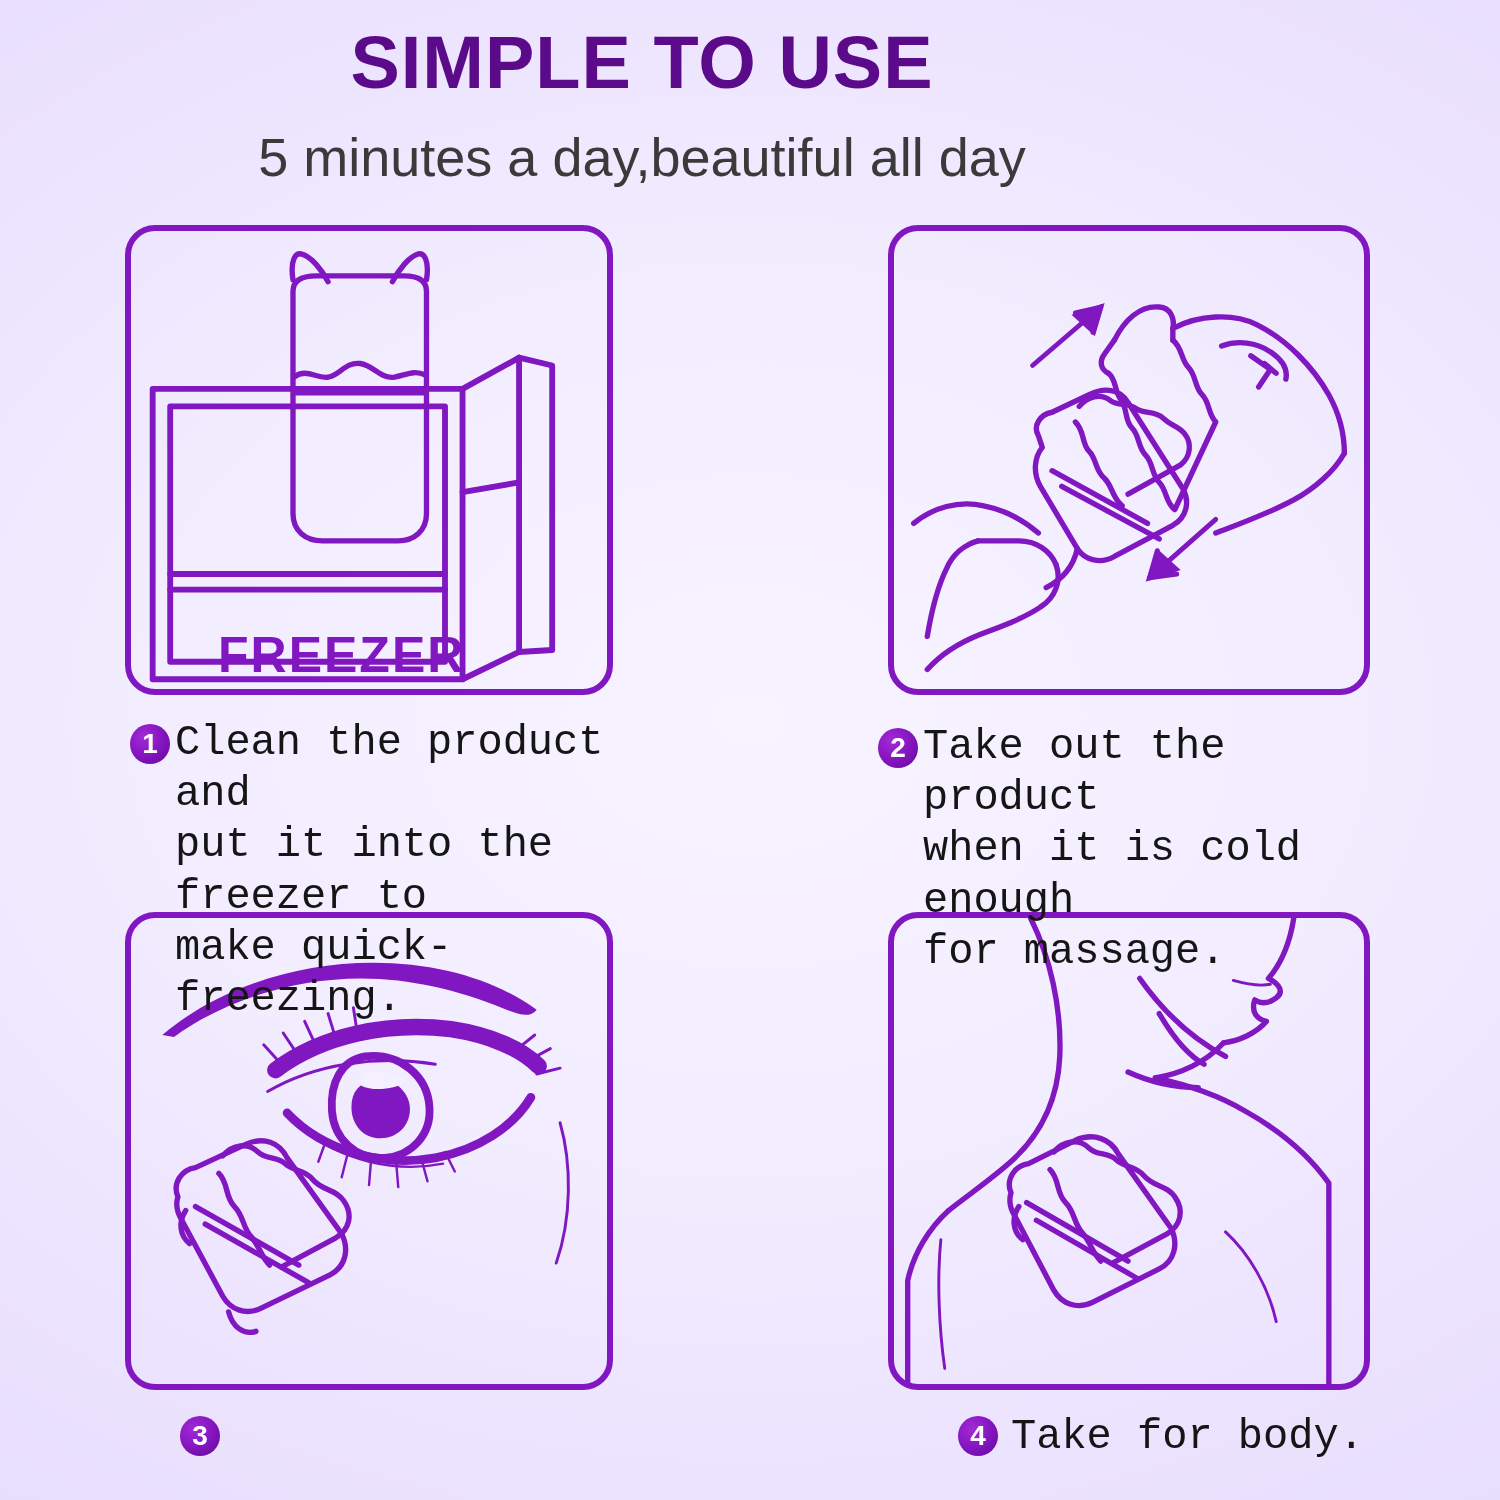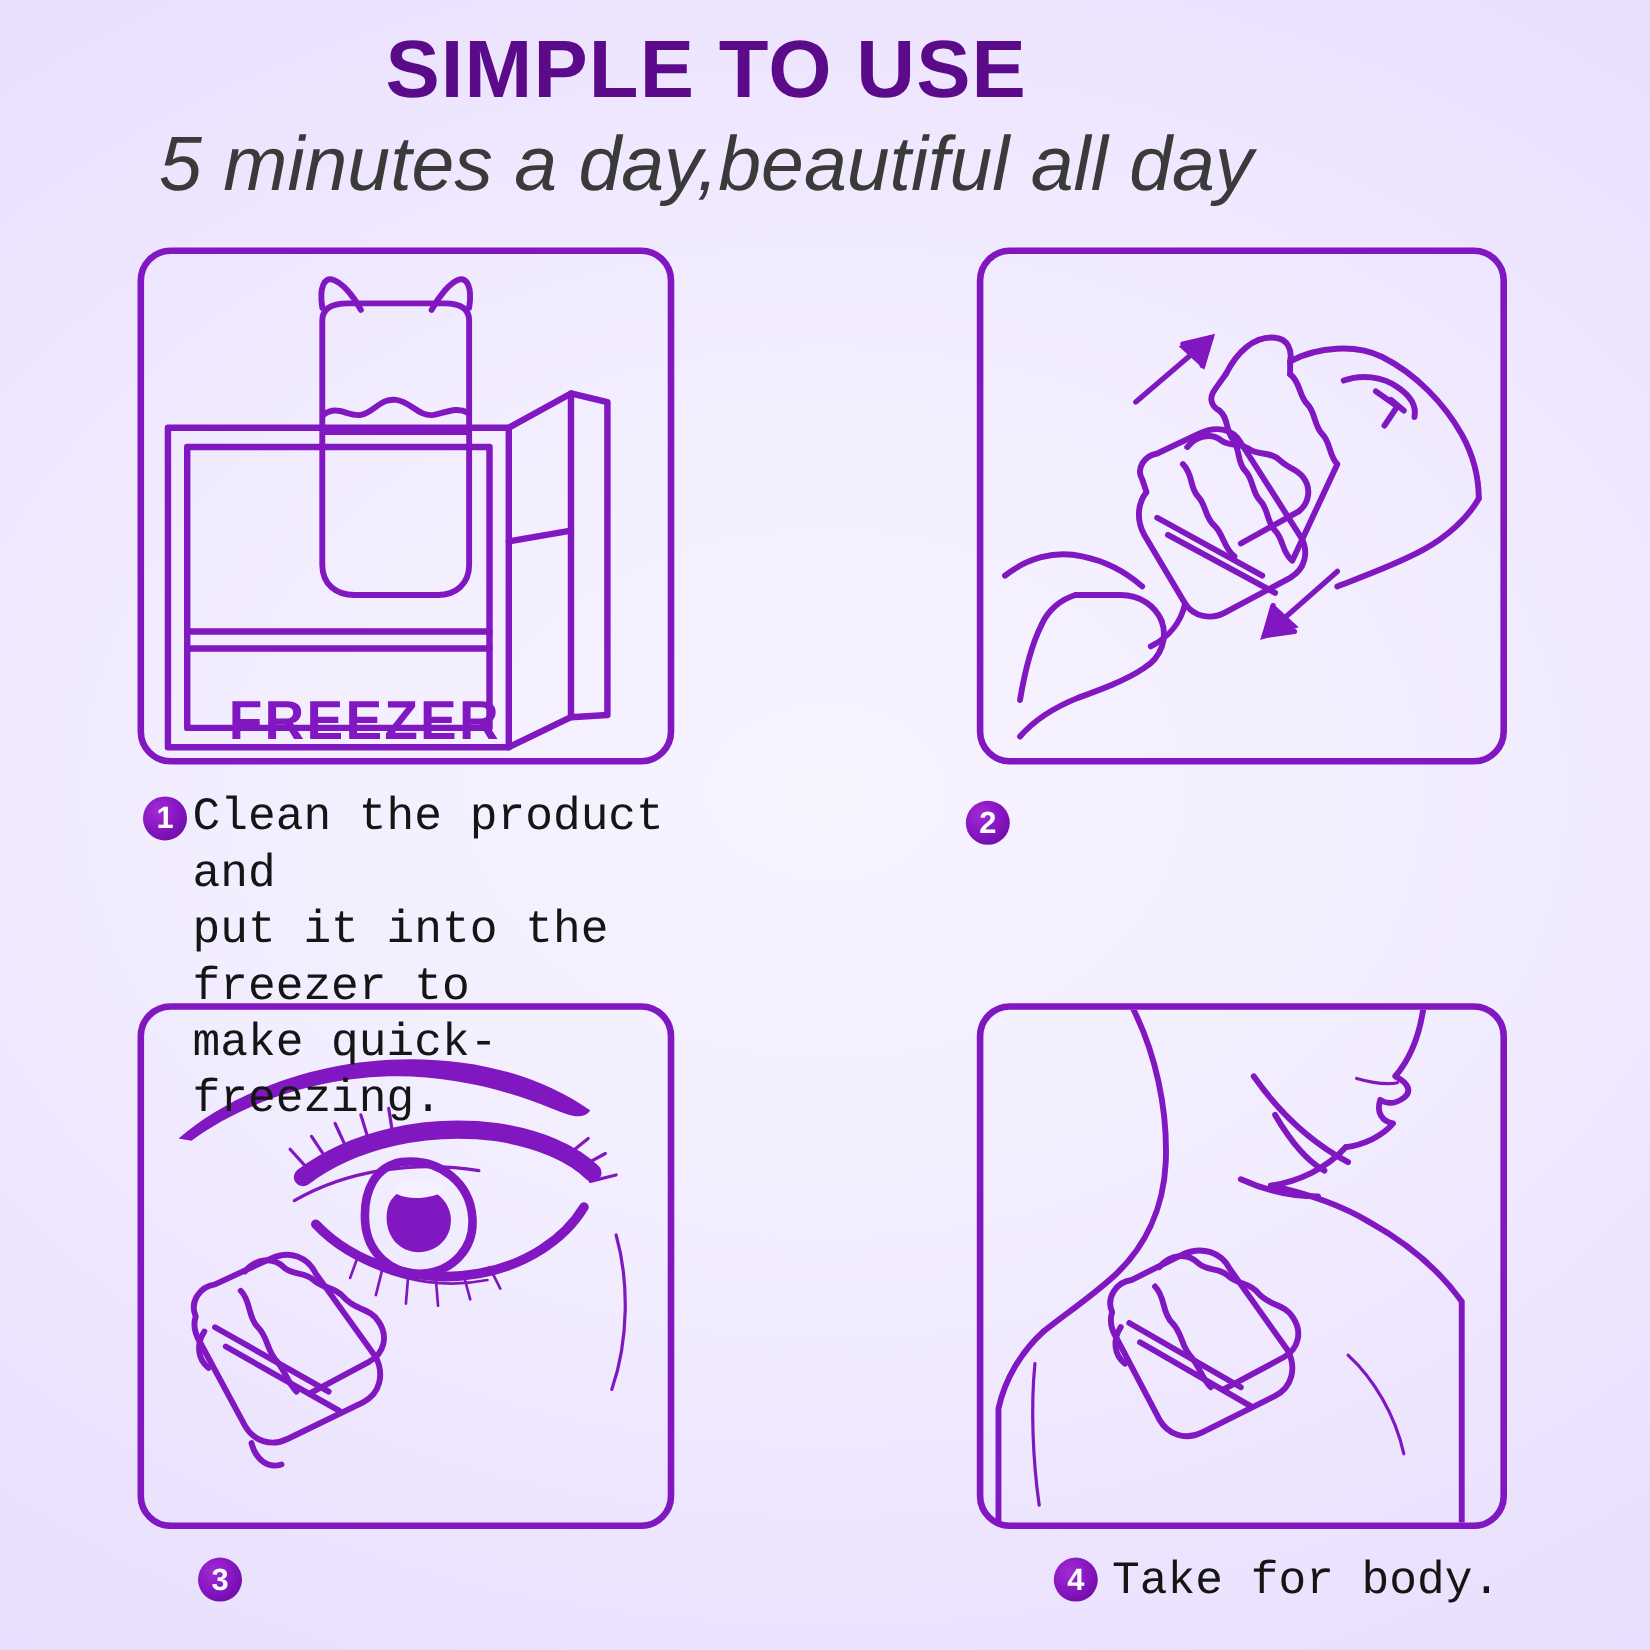--- a/index.html
+++ b/index.html
@@ -36,29 +36,28 @@
     padding-top: 26px;
     font-size: 74px;
     line-height: 1.0;
     font-weight: bold;
     letter-spacing: 1px;
     color: #5b0b8a;
     font-family: "Liberation Sans", sans-serif;
     white-space: nowrap;
   }
   #subtitle {
-    margin: 0;
+    margin: 16px;
     padding-top: 14px;
-    font-size: 70px;
+    font-size: 54px;
     line-height: 1.0;
     font-weight: normal;
     color: #3a3a3a;
     font-family: "Liberation Sans", sans-serif;
     white-space: nowrap;
-    font-style: italic;
   }
 
   
   .panel {
     position: absolute;
     box-sizing: border-box;
     border: 6px solid #8017c0;
     border-radius: 30px;
     background: transparent;
   }
@@ -103,21 +102,21 @@
   #caption-1 { left: 130px;  top: 718px;  width: 520px; }
   #caption-2 { left: 878px;  top: 722px;  width: 510px; }
   #caption-3 { left: 180px;  top: 1412px; width: 470px; }
   #caption-4 { left: 958px;  top: 1412px; width: 460px; }
   #caption-3 .badge, #caption-4 .badge { margin-top: 4px; }
   #caption-4 .badge { margin-right: 13px; }
 
   
   #freezer-label {
     position: absolute;
-    left: 208px;
+    left: 218px;
     top: 626px;
     font-size: 50px;
     font-weight: bold;
     letter-spacing: 2px;
     color: #8017c0;
     font-family: "Liberation Sans", sans-serif;
   }
 </style>
 </head>
 <body>
@@ -336,20 +335,23 @@
 
   <div class="caption" id="caption-1">
     <span class="badge">1</span>
     <span class="ctext">Clean the product and
 put it into the freezer to
 make quick-freezing.</span>
   </div>
 
   <div class="caption" id="caption-2">
     <span class="badge">2</span>
+    <span class="ctext">Take out the product
+when it is cold enough
+for massage.</span>
   </div>
 
   <div class="caption" id="caption-3">
     <span class="badge">3</span>
   </div>
 
   <div class="caption" id="caption-4">
     <span class="badge">4</span>
     <span class="ctext">Take for body.</span>
   </div>

